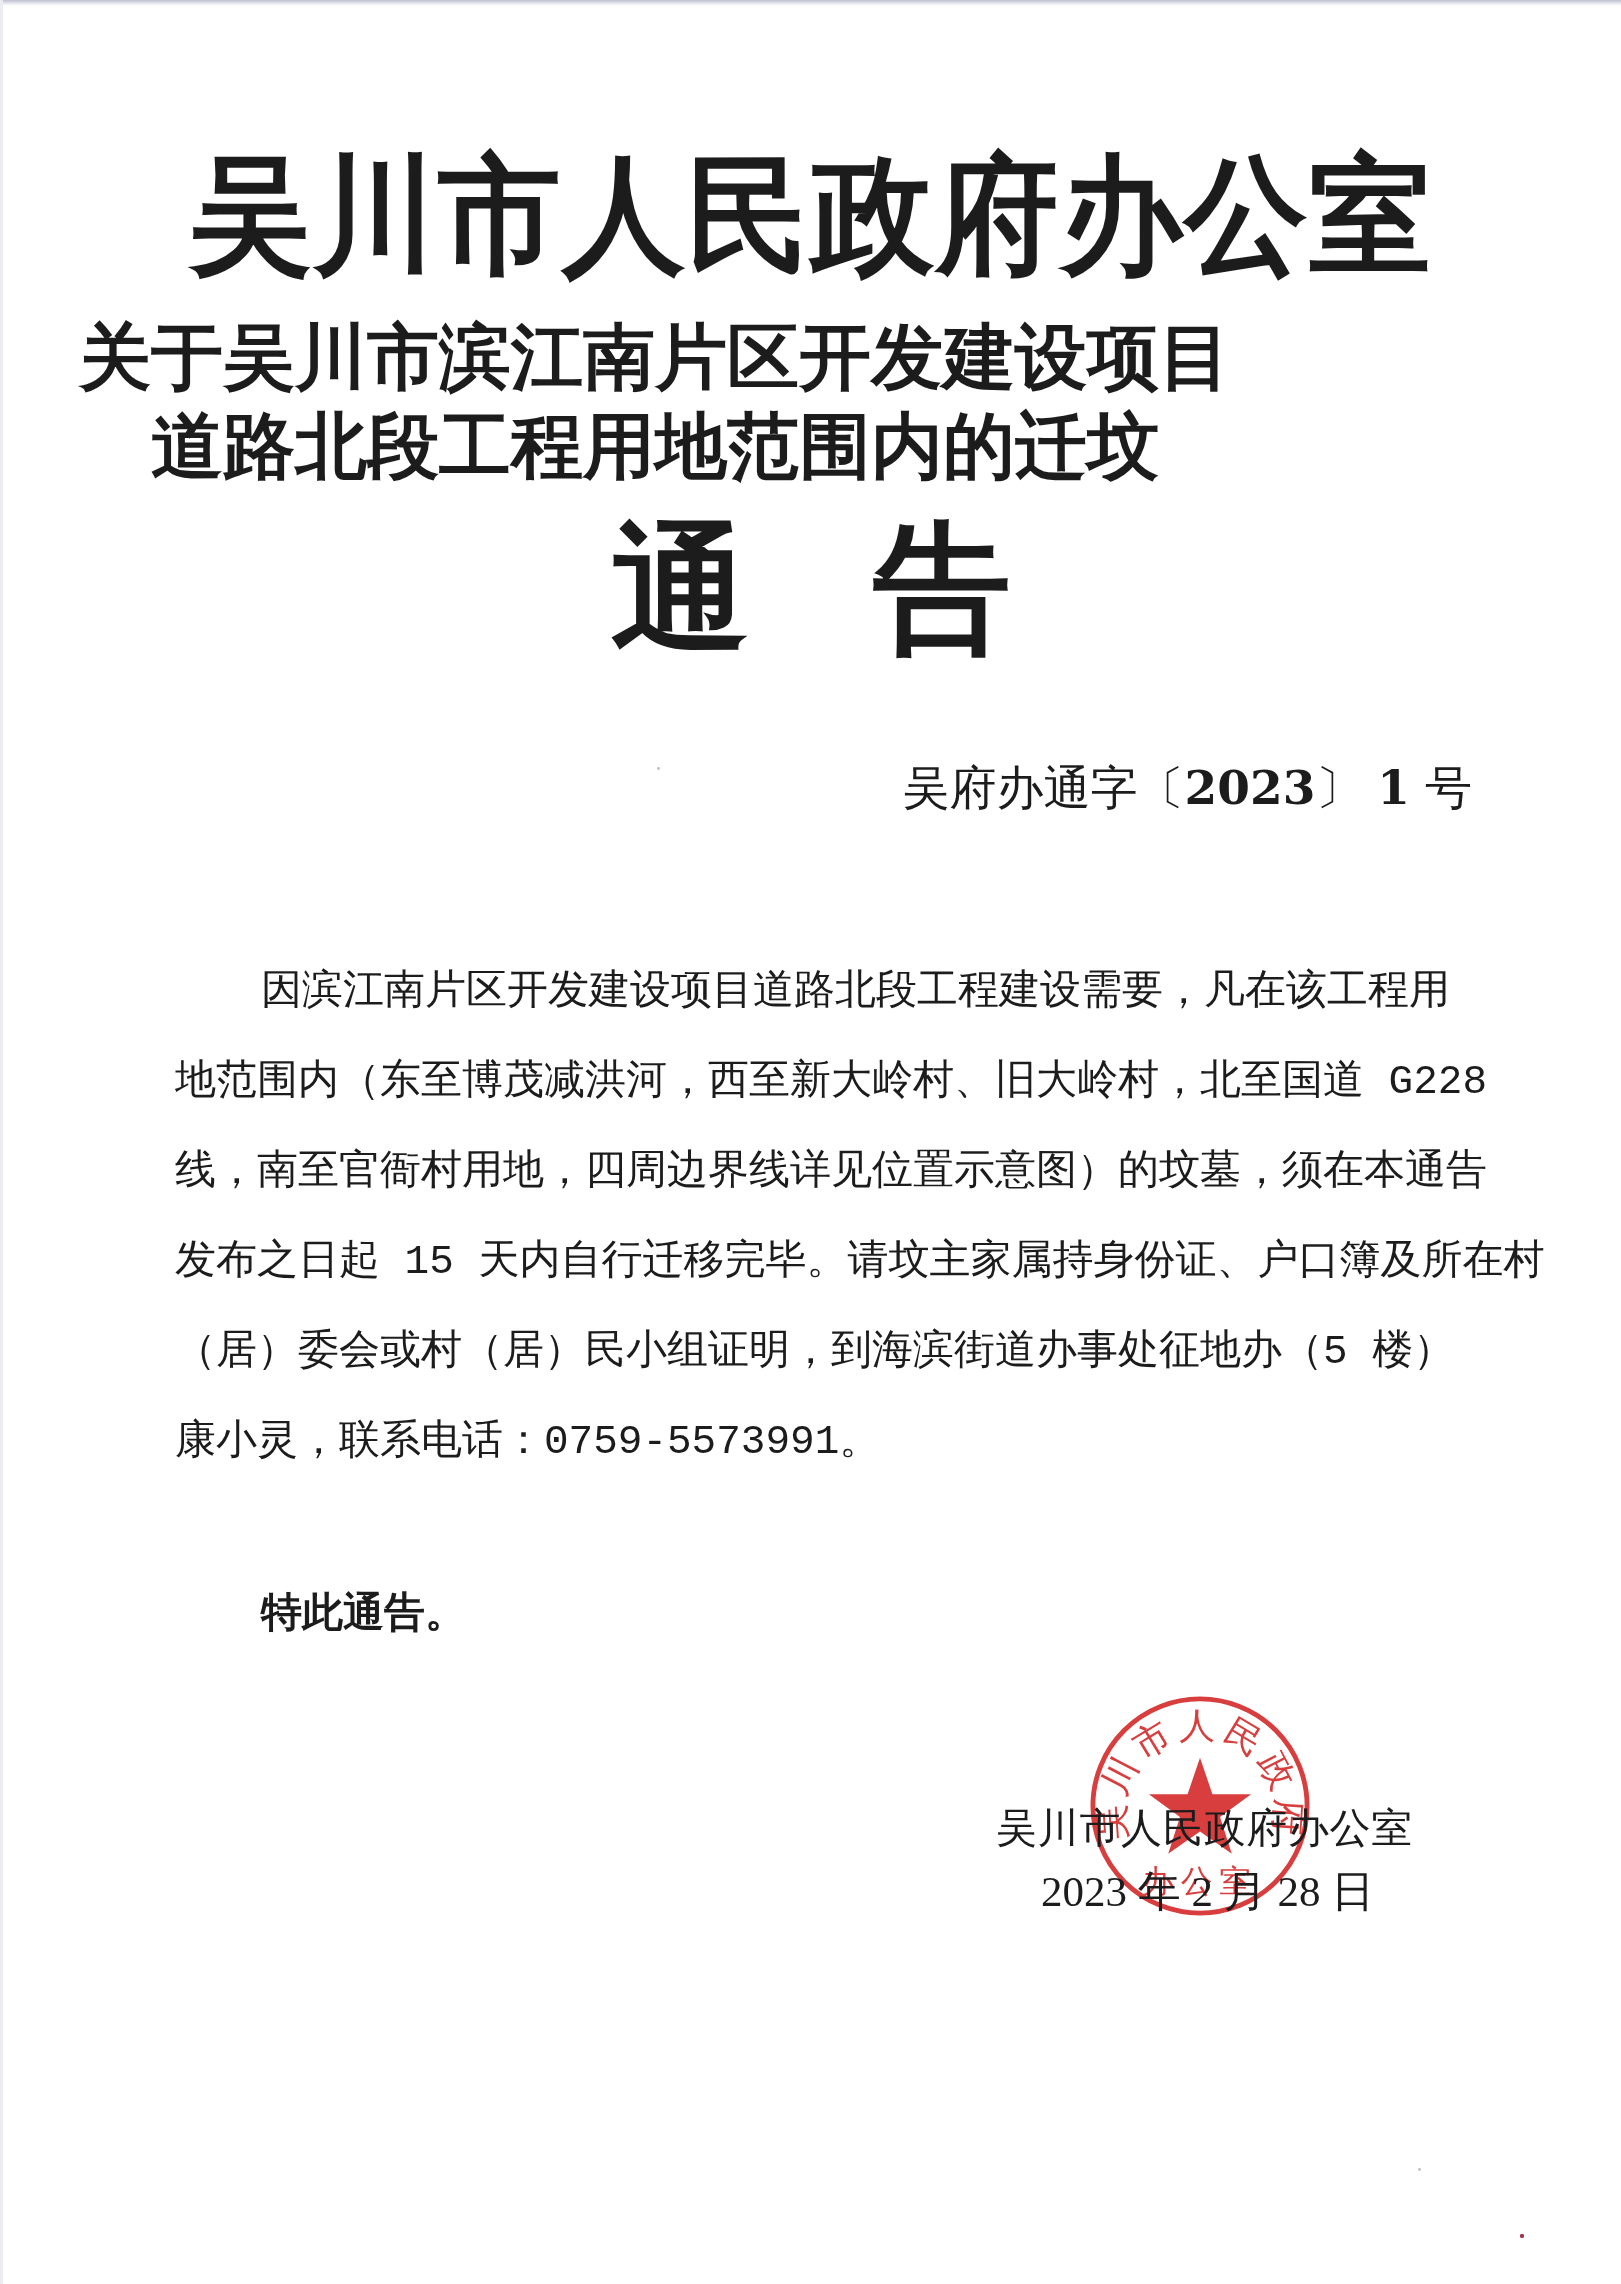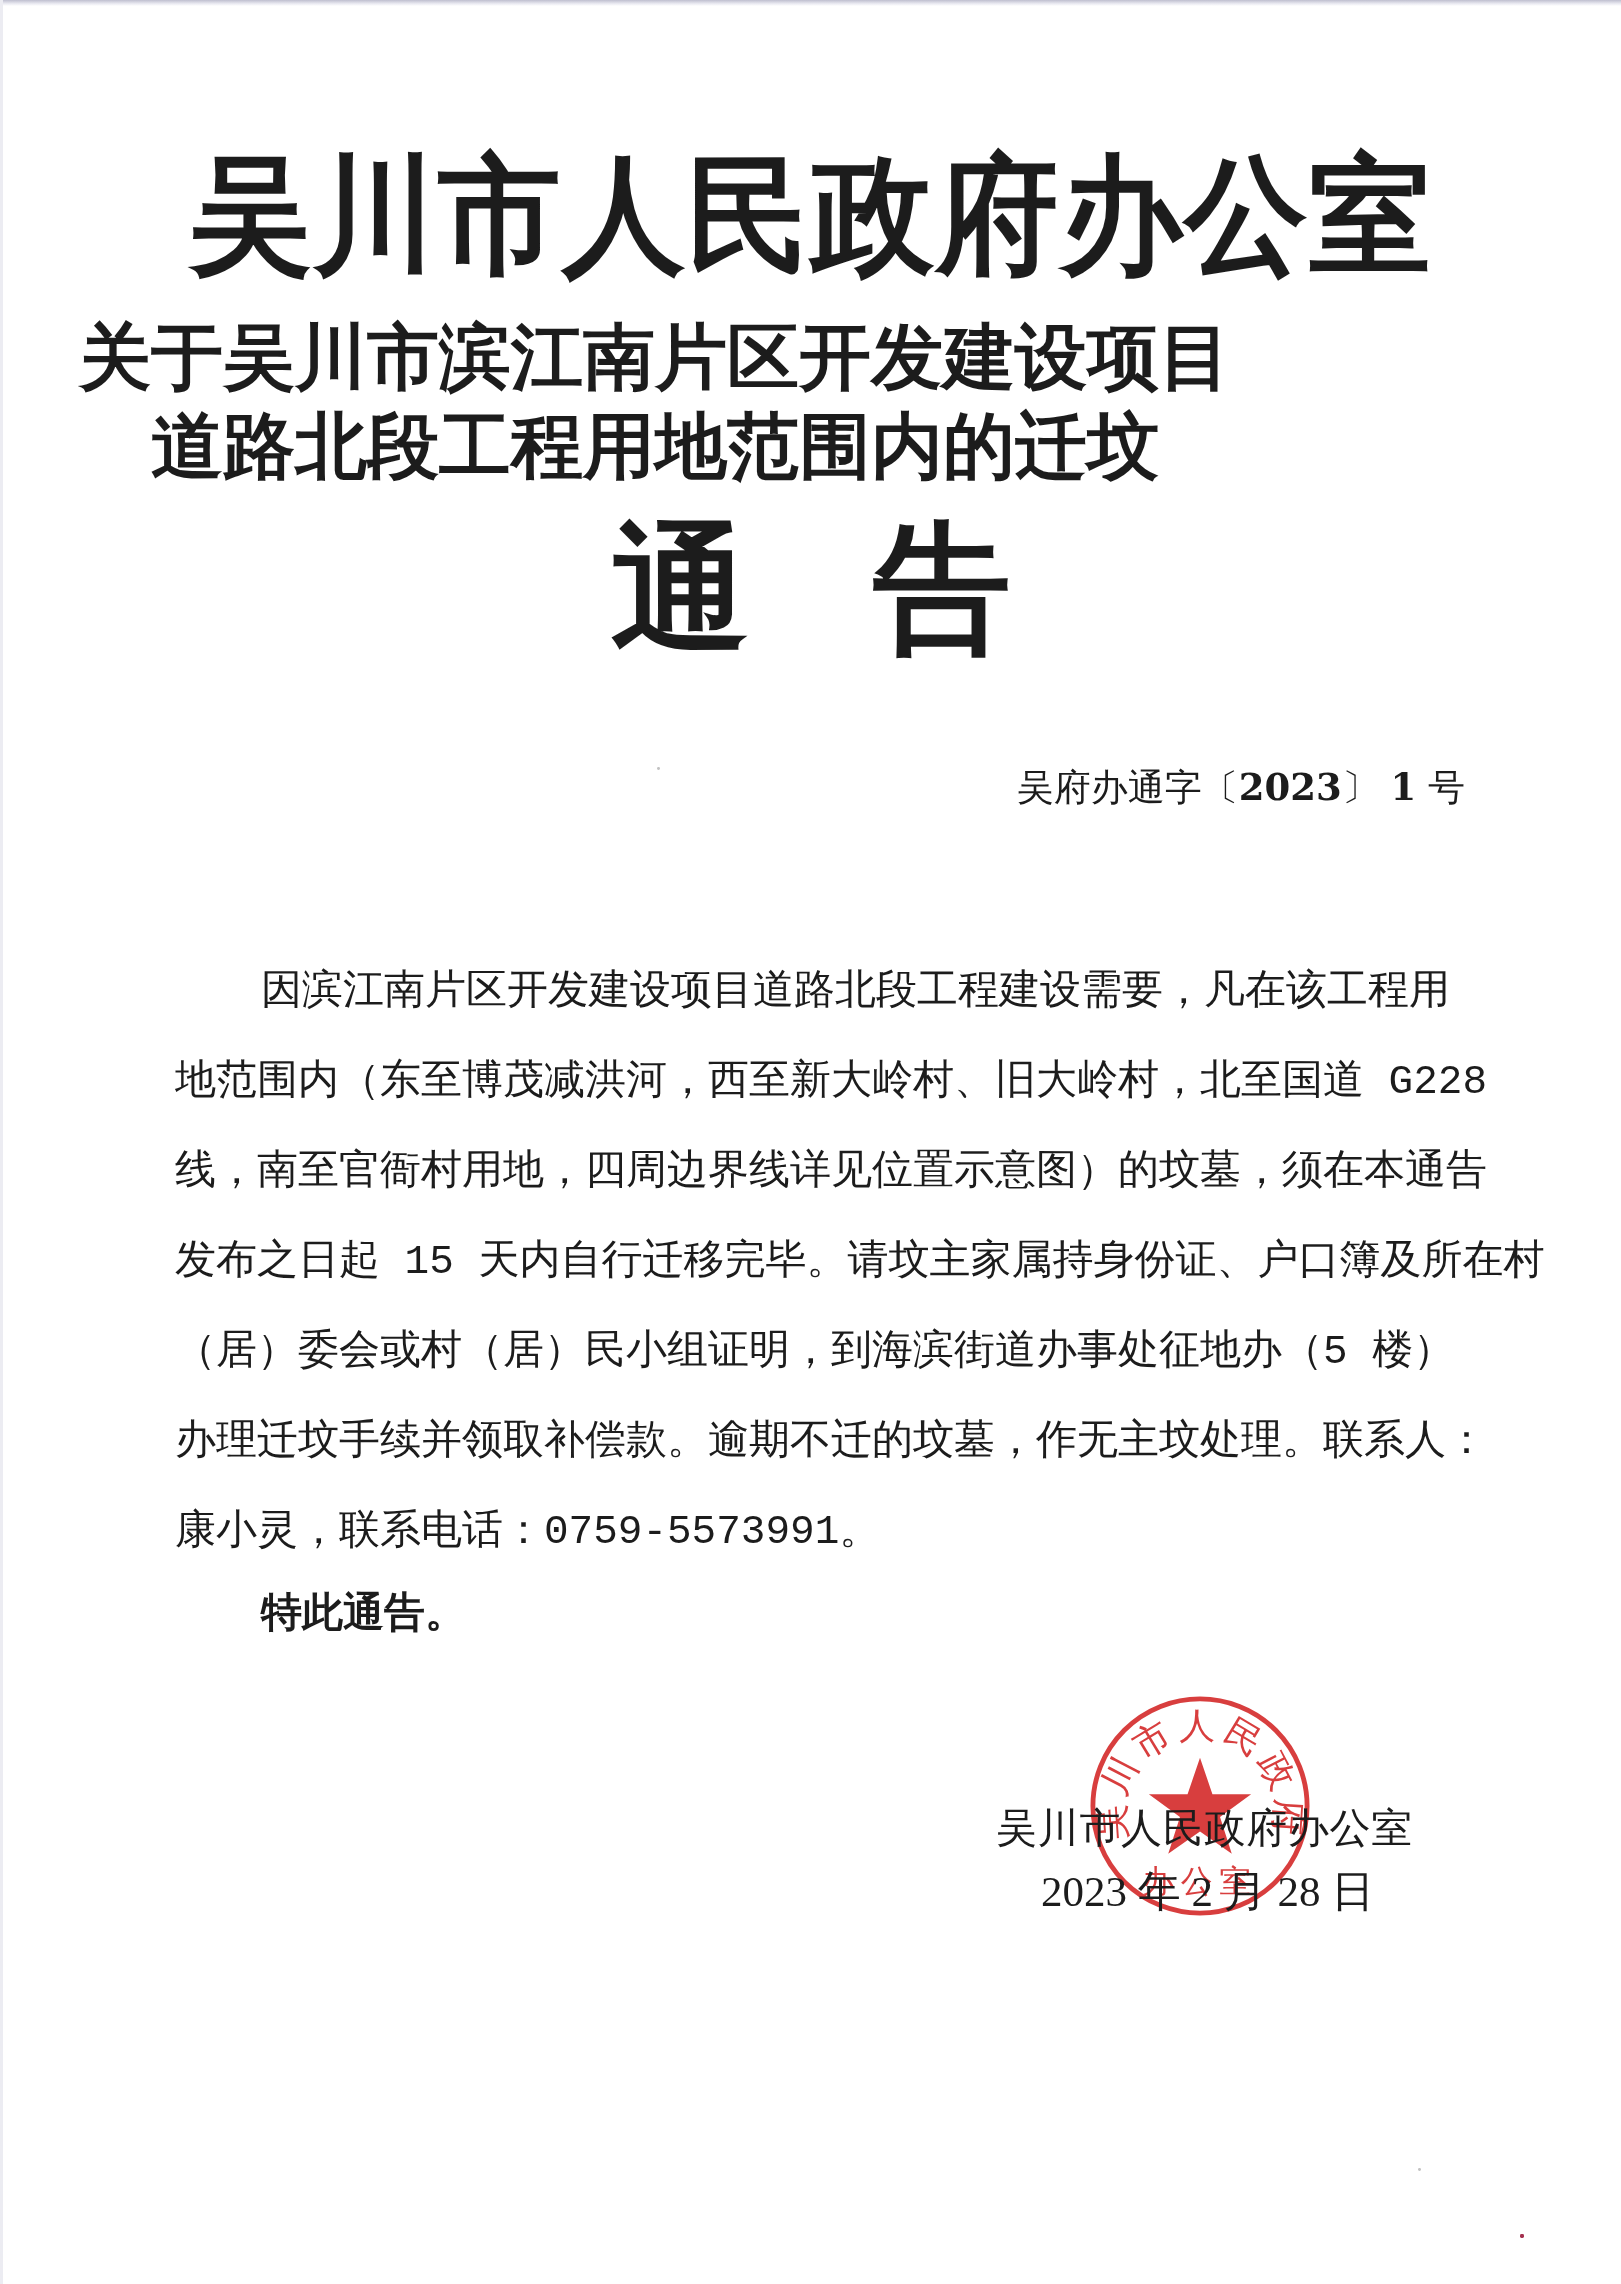--- a/index.html
+++ b/index.html
@@ -34,23 +34,23 @@
     .title-2 { top: 316px; }
     .title-3 { top: 405px; }
     .title-4 {
       position: absolute; left: 0; top: 514px; width: 1622px; text-align: center;
       font-family: Liberation Serif, serif;
       font-weight: bold; font-size: 138px; line-height: 152px;
       word-spacing: 0;
     }
     .title-4 .gap { display: inline-block; width: 124px; }
     .doc-number {
-      position: absolute; right: 157px; top: 760px;
+      position: absolute; right: 150px; top: 760px;
       font-family: "DejaVu Serif", "Liberation Serif", serif;
-      font-size: 37px; line-height: 55px;
+      font-size: 47px; line-height: 55px;
     }
     .doc-number .num { font-weight: bold; }
     .body {
       position: absolute; left: 175px; top: 947px; width: 1324px;
       font-family: Liberation Mono, monospace;
       font-size: 41px; line-height: 90px;
       text-align: justify; text-indent: 86px;
     }
     .body .line { display: block; white-space: nowrap; text-indent: 0; }
     .body .line.first { padding-left: 86px; }
@@ -95,21 +95,20 @@
   <span class="num">1</span>
   <span>号</span>
 </div>
 
 <div class="body">
   <span class="line first">因滨江南片区开发建设项目道路北段工程建设需要，凡在该工程用</span>
   <span class="line">地范围内（东至博茂减洪河，西至新大岭村、旧大岭村，北至国道 G228</span>
   <span class="line">线，南至官衙村用地，四周边界线详见位置示意图）的坟墓，须在本通告</span>
   <span class="line">发布之日起 15 天内自行迁移完毕。请坟主家属持身份证、户口簿及所在村</span>
   <span class="line">（居）委会或村（居）民小组证明，到海滨街道办事处征地办（5 楼）</span>
-  <span class="line">办理迁坟手续并领取补偿款。逾期不迁的坟墓，作无主坟处理。联系人：</span>
   <span class="line">康小灵，联系电话：0759-5573991。</span>
 </div>
 
 <div class="closing">特此通告。</div>
 
 <svg class="seal" viewBox="0 0 330 330" xmlns="http://www.w3.org/2000/svg">
   <defs>
     <path id="sealArc" d="M 62 215 A 110 110 0 1 1 268 215"></path>
   </defs>
   <circle cx="165" cy="165" r="155" fill="none" stroke="#d42a2a" stroke-width="7"></circle>

